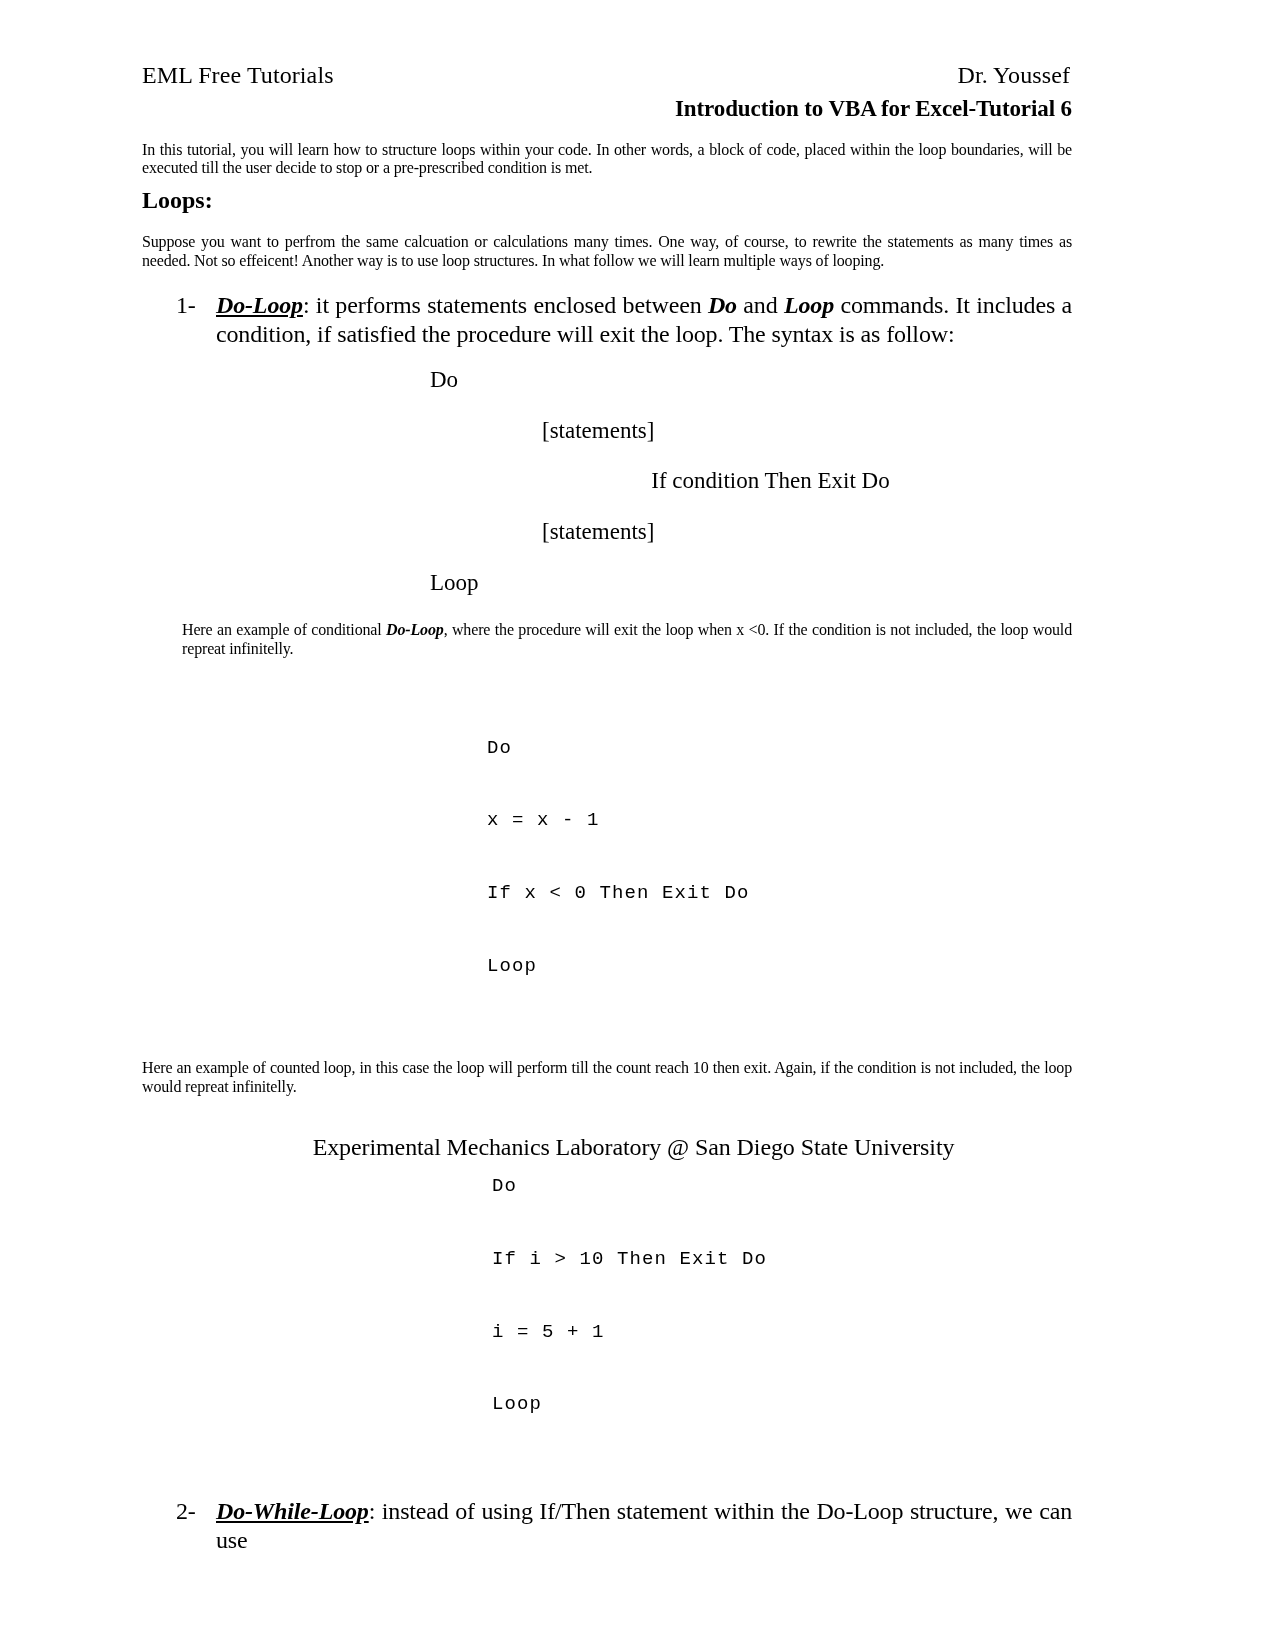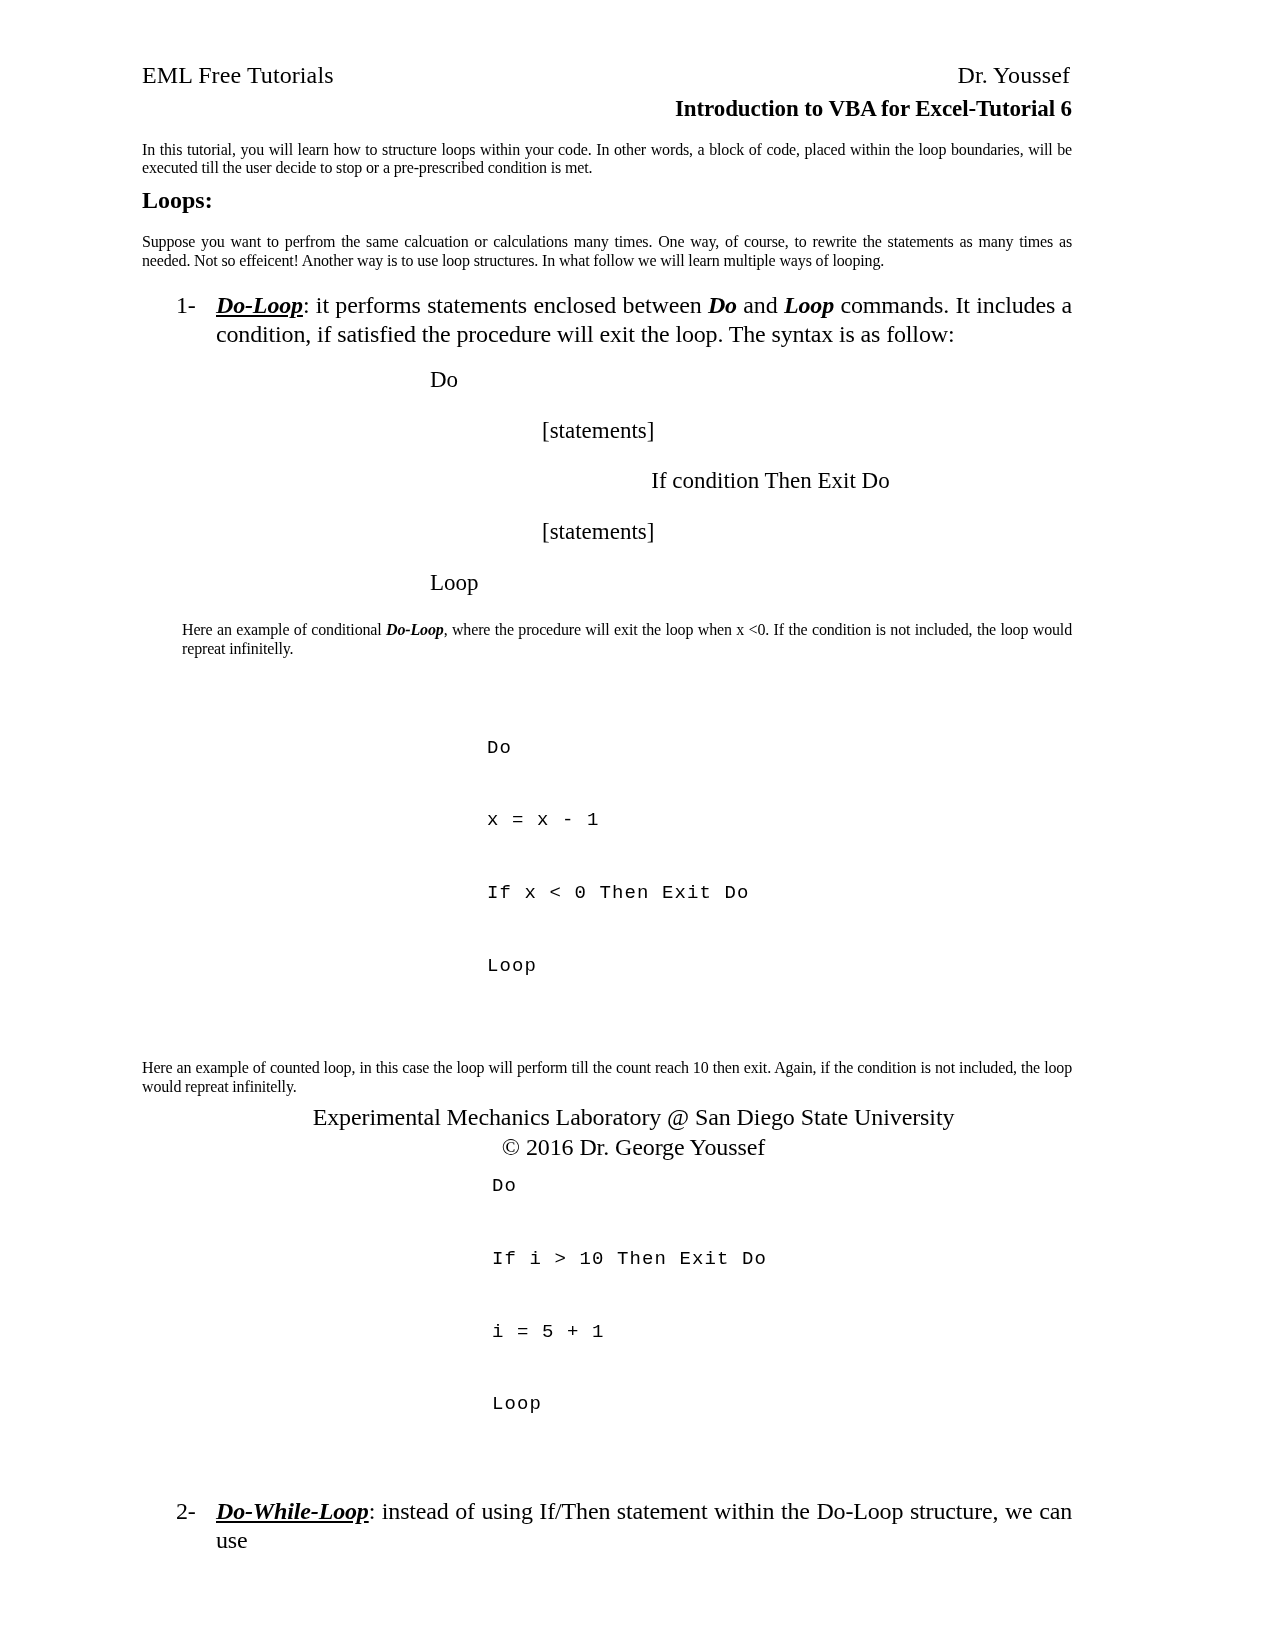--- a/index.html
+++ b/index.html
@@ -190,15 +190,14 @@
     <ol class="numlist" style="margin-top:32px;">
       <li>
         <span class="marker">2-</span><span class="term">Do-While-Loop</span><span>: instead of using If/Then statement within the Do-Loop structure, we can use </span>
       </li>
     </ol>
 
   </div>
 
   <div class="footer">
     <span class="fline">Experimental Mechanics Laboratory @ San Diego State University</span>
-    <span class="fline">© 2016 Dr. George Youssef</span>
   </div>
 </div>
 
 </body></html>

